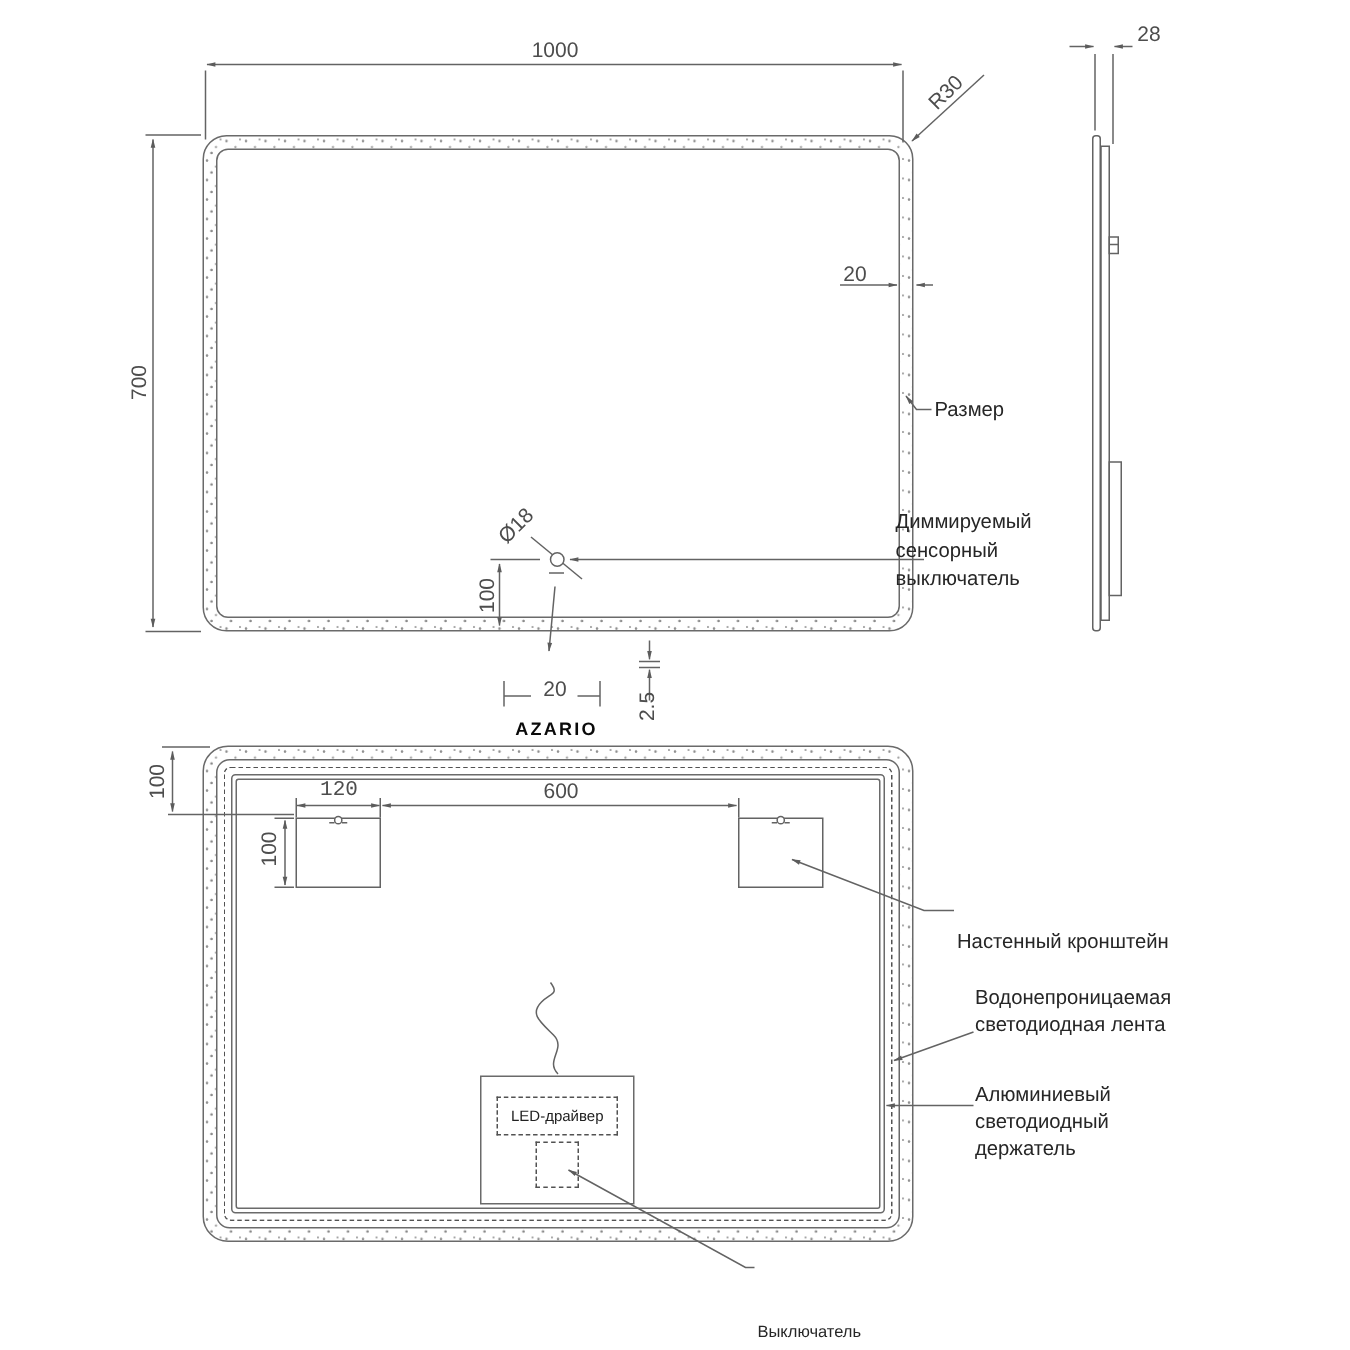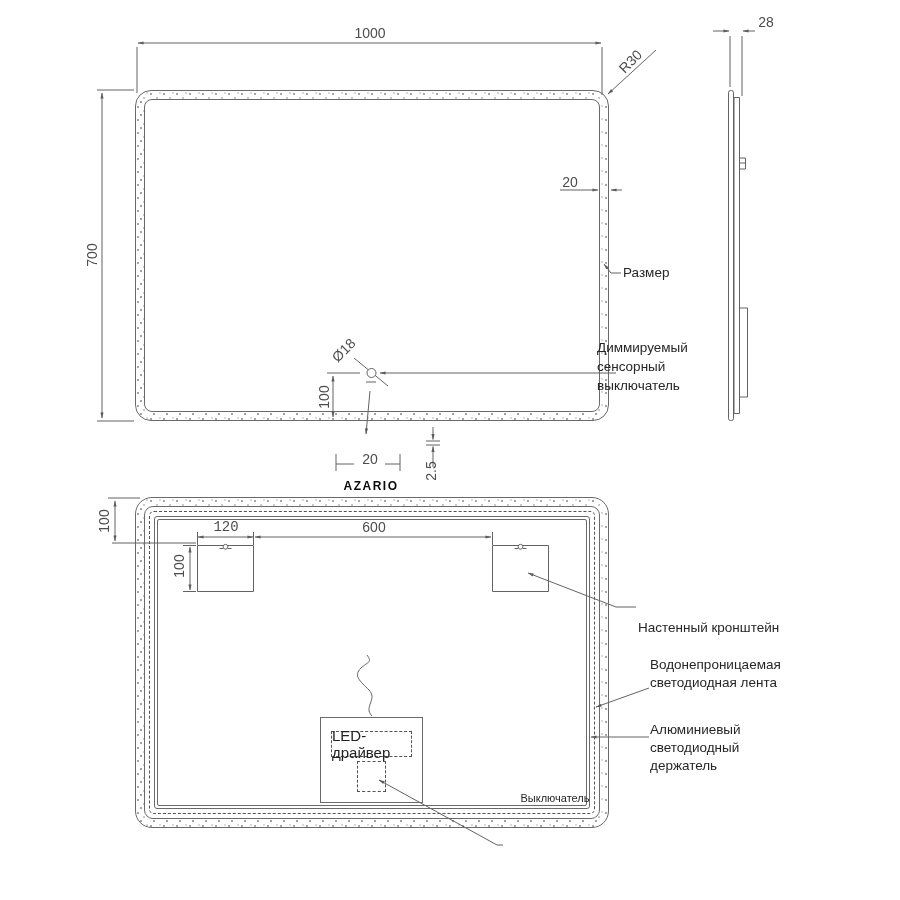--- a/index.html
+++ b/index.html
@@ -18,21 +18,21 @@
   .edge{border:1px solid #6a6a6a;}
   .dashed{border:1px dashed #525252;}
   .white{background:#fff;}
   .dim{font-size:14px;color:#4d4d4d;text-align:center;line-height:14px;white-space:nowrap;}
   .lbl{font-size:13.5px;color:#262626;line-height:19px;}
   .small-lbl{font-size:11px;color:#262626;line-height:13px;}
   .rot90{transform:rotate(-90deg);transform-origin:center;}
   .rot45{transform:rotate(-45deg);transform-origin:center;}
   .logo{font-size:12px;font-weight:800;letter-spacing:1.5px;color:#0a0a0a;text-align:center;}
   .drv-label-box{display:flex;align-items:center;justify-content:center;
-    font-size:15px;color:#222;}
+    font-size:10px;color:#222;}
   .footer-model{font-size:17px;color:#141414;letter-spacing:0.5px;}
   .footer-size{font-size:17.5px;color:#141414;}
   .footer-unit{font-size:13px;}
   svg{position:absolute;left:0;top:0;}
   svg *{vector-effect:non-scaling-stroke;}
 </style>
 </head>
 <body>
 
 <div id="canvas">
@@ -151,16 +151,16 @@
 
   <div class="abs dim" style="left:751px;top:15px;width:30px;height:16px;">28</div>
 
   <div class="abs dim rot90" style="left:84px;top:514px;width:40px;height:14px;">100</div>
   <div class="abs dim" style="left:207px;top:520px;width:38px;height:15px;font-family:Liberation Mono, monospace;">120</div>
   <div class="abs dim" style="left:354px;top:520px;width:40px;height:15px;">600</div>
   <div class="abs dim rot90" style="left:159px;top:559px;width:40px;height:14px;">100</div>
   <div class="abs lbl" style="left:638px;top:599px;width:185px;height:16px;margin-top:19px;">Настенный кронштейн</div>
   <div class="abs lbl" style="left:650px;top:656px;width:172px;height:38px;line-height:18px;">Водонепроницаемая светодиодная лента</div>
   <div class="abs lbl" style="left:650px;top:721px;width:128px;height:56px;line-height:18px;">Алюминиевый светодиодный держатель</div>
-  <div class="abs small-lbl" style="left:505px;top:792px;width:100px;height:14px;text-align:center;">Выключатель</div>
+  <div class="abs small-lbl" style="left:505px;top:882px;width:100px;height:14px;">Выключатель</div>
 
 
 </div>
 
 </body></html>

